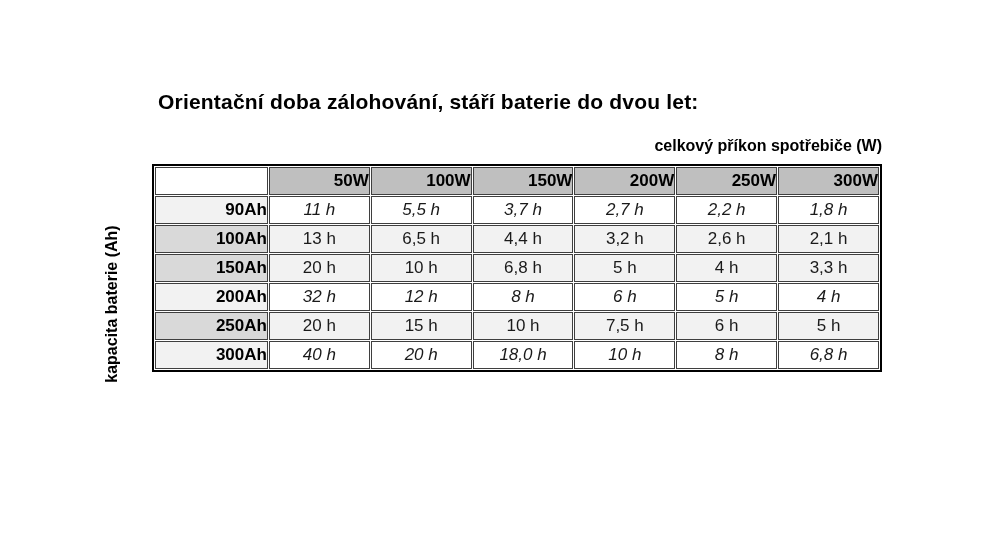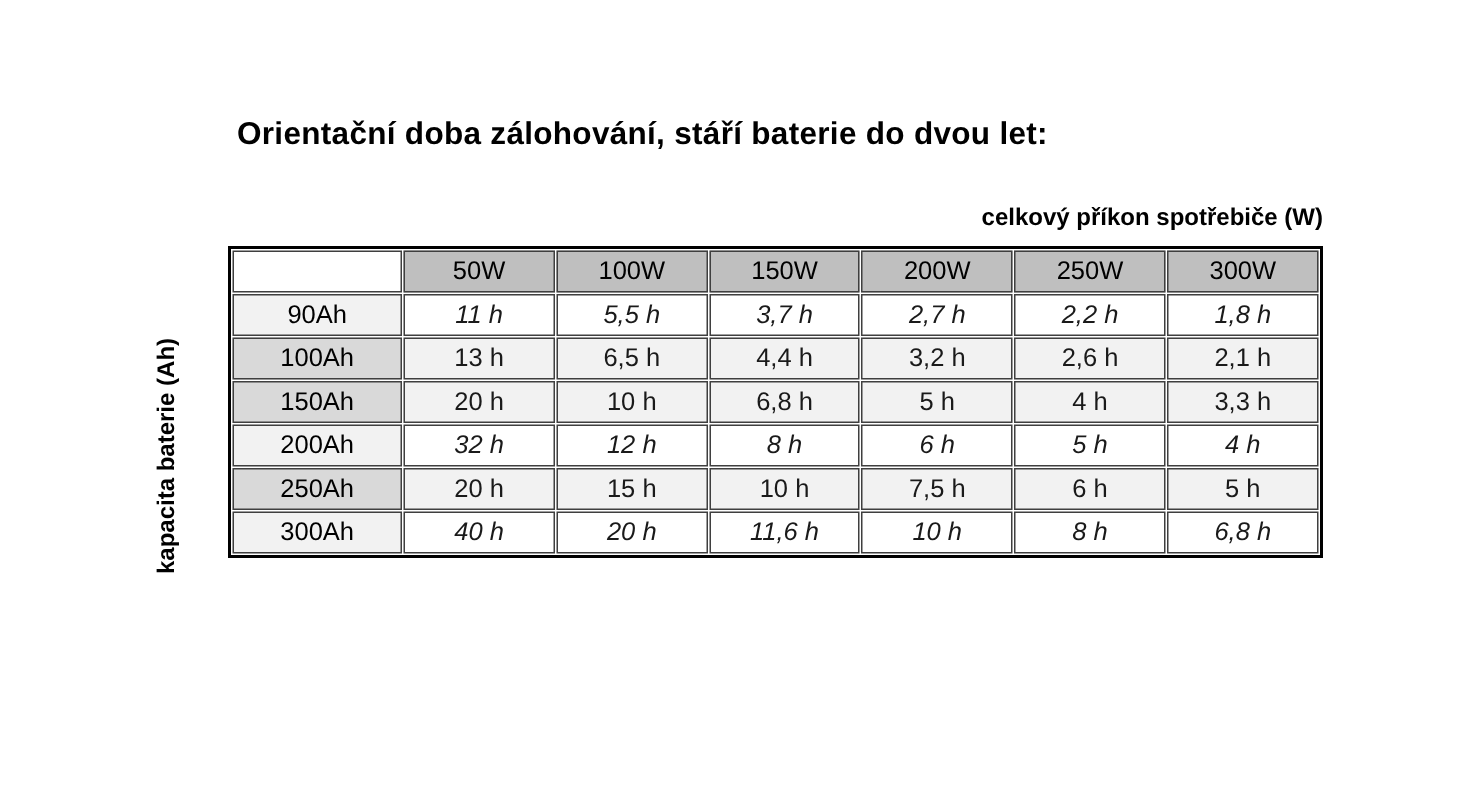--- a/index.html
+++ b/index.html
@@ -13,21 +13,21 @@
     --text:#000000;
     --value-text:#1a1a1a;
   }
   *{margin:0;padding:0;box-sizing:border-box;}
   html,body{background:#ffffff;}
   body{
     width:989px;height:541px;position:relative;overflow:hidden;
     font-family:"Liberation Sans","DejaVu Sans",sans-serif;
   }
   .page-title{
-    position:absolute;left:158px;top:78px;
+    position:absolute;left:158px;top:90px;
     font-size:21px;font-weight:bold;color:var(--text);
     letter-spacing:0.2px;
   }
   .x-axis-title{
     position:absolute;left:152px;top:137px;width:730px;
     text-align:right;font-size:16px;font-weight:bold;color:var(--text);
   }
   .y-axis-title{
     position:absolute;left:112px;top:304px;
     transform:translate(-50%,-50%) rotate(-90deg);
@@ -44,21 +44,21 @@
   }
   col.corner-col{width:112px;}
   col.data-col{width:100px;}
   .data-table th,.data-table td{
     height:28px;
     border:1px solid var(--grid);
     text-align:center;vertical-align:middle;
     font-size:17px;
     overflow:hidden;white-space:nowrap;
   }
-  .data-table th{font-weight:normal;color:var(--text);}
+  .data-table th{font-weight:bold;color:var(--text);text-align:right;}
   .data-table td{font-weight:normal;color:var(--value-text);}
   .corner-cell{background:#ffffff;}
   .col-header{background:var(--header-bg);}
   tr.row-even .row-header{background:var(--rowlabel-even);}
   tr.row-odd  .row-header{background:var(--rowlabel-odd);}
   tr.row-even td{background:var(--cell-even);}
   tr.row-odd  td{background:var(--cell-odd);font-style:italic;}
 </style>
 </head>
 <body>
@@ -133,19 +133,19 @@
         <td>15 h</td>
         <td>10 h</td>
         <td>7,5 h</td>
         <td>6 h</td>
         <td>5 h</td>
       </tr>
       <tr class="row-odd">
         <th class="row-header">300Ah</th>
         <td>40 h</td>
         <td>20 h</td>
-        <td>11,6 h</td>
+        <td>18,0 h</td>
         <td>10 h</td>
         <td>8 h</td>
         <td>6,8 h</td>
       </tr>
     </tbody>
 </table>
 
 </body></html>

